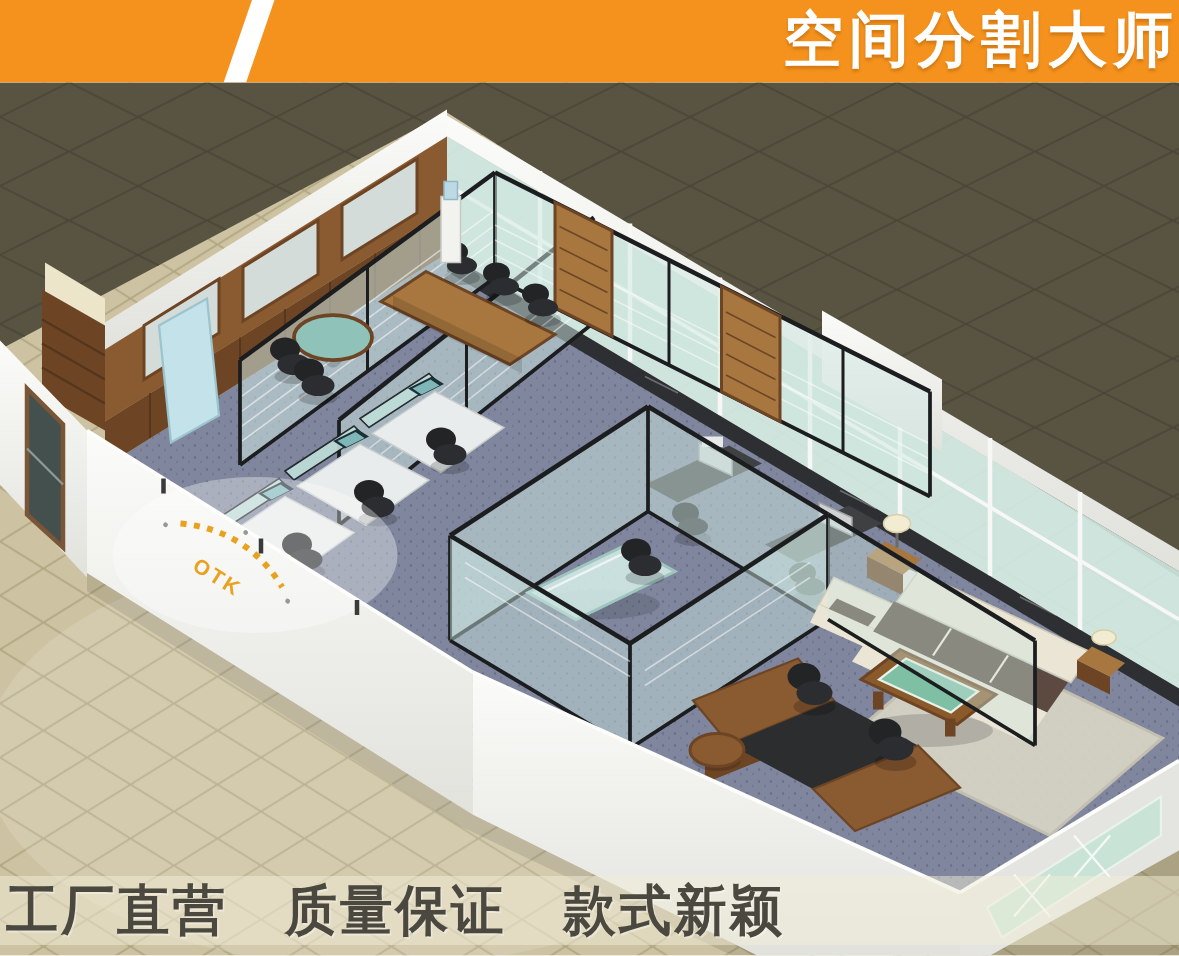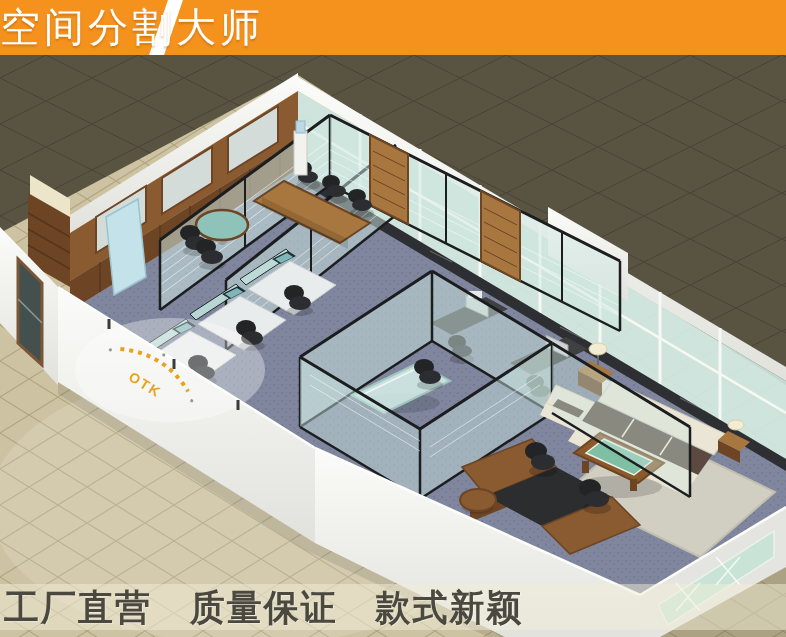--- a/index.html
+++ b/index.html
@@ -1,21 +1,21 @@
 <!DOCTYPE html>
 <html style="--banner_bg: #f5921d; --banner_stripe: #ffffff; --banner_text: #ffffff; --slogan_band: rgba(242,237,216,0.5); --slogan_text: #4b493f; --floor_dark: #595442; --floor_dark_line: #4a4637; --floor_beige: #cdc3a2; --floor_beige_line: #b0a681; --wall: #f3f3f0; --wall_dim: #e4e4e0; --wood: #8a5a31; --wood_dark: #6d4524; --wood_light: #a8773f; --carpet: #7f869d; --glass: #cfe8e2; --frame: #1b1d1f; --marble: #26282a; --white_frame: #f7f8f6; --sofa: #eae5d4; --cushion: #5c4a40; --rug: #d6d2c4; --table_green: #7fbfa4; --chair: #2b2d30; --screen: #7fb7b9; --logo_orange: #e9a21f; --frosted: #d3dcd8; --poster_blue: #c3e2ea; --lamp: #f2ecd2; --door_glass: #44504e;"><head>
 <meta charset="utf-8">
 <style>
   html,body{margin:0;padding:0;background:#fff;}
   .stage{position:relative;width:786px;height:637px;overflow:hidden;font-family:"Liberation Sans",sans-serif;}
   
   .banner{position:absolute;top:0;left:0;width:786px;height:55px;background:var(--banner_bg);}
   .banner-stripe{position:absolute;top:0;left:168px;width:15px;height:55px;background:var(--banner_stripe);transform:skewX(-19deg);transform-origin:top left;}
-  .banner-title{position:absolute;top:0;left:0;width:100%;height:44px;line-height:55px;text-align:left;
-    color:var(--banner_text);font-size:40px;font-weight:400;letter-spacing:4px;
+  .banner-title{position:absolute;top:0;left:0;width:100%;height:44px;line-height:55px;text-align:right;
+    color:var(--banner_text);font-size:40px;font-weight:700;letter-spacing:4px;
     text-shadow:0 2px 2px rgba(140,75,0,.35);}
   
   .scene{position:absolute;top:55px;left:0;width:786px;height:582px;}
   
   .slogan-band{position:absolute;left:0;top:584px;width:786px;height:46px;background:var(--slogan_band);}
   .slogans{position:absolute;left:4px;top:584px;width:786px;height:46px;line-height:46px;white-space:nowrap;
     color:var(--slogan_text);font-weight:900;font-size:35px;letter-spacing:2px;
     text-shadow:1px 1px 0 rgba(255,255,255,.35);transform:scaleY(1.04);transform-origin:top left;}
   .slogans span{margin-right:26px;}
 </style>

